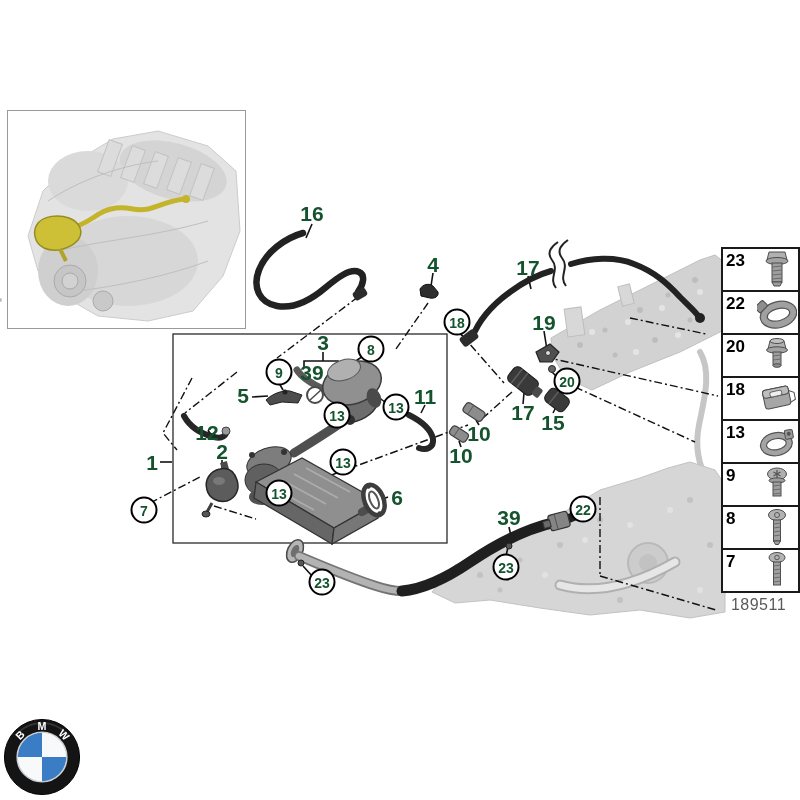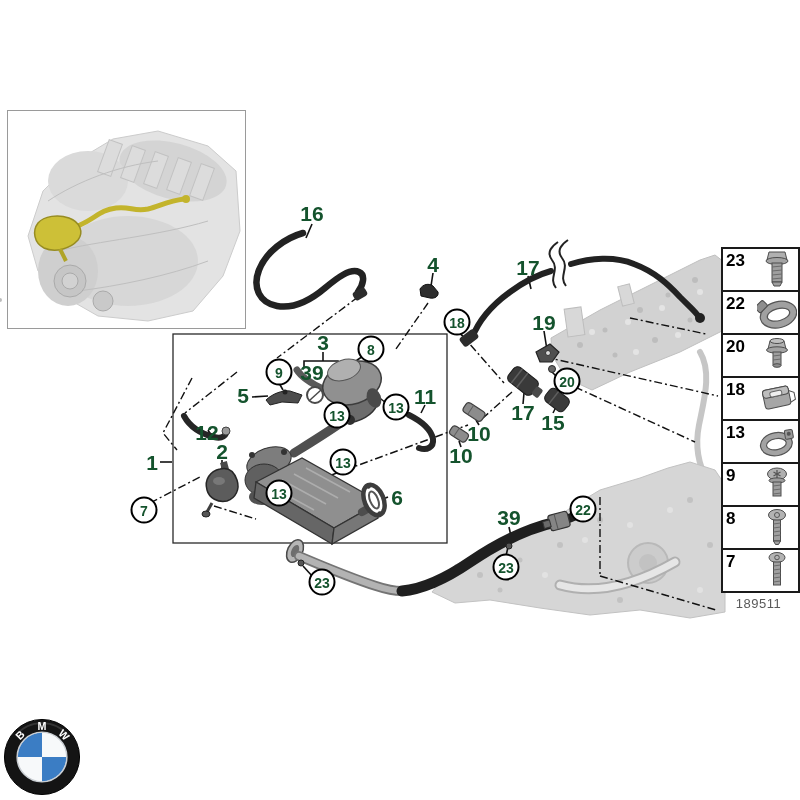--- a/index.html
+++ b/index.html
@@ -12,21 +12,21 @@
   .callout{position:absolute;transform:translate(-50%,-50%);color:#14532d;
            font-weight:bold;font-size:21px;line-height:1;white-space:nowrap;}
   .callout.circled{font-size:14px;width:23px;height:23px;border:2px solid #000;
            border-radius:50%;background:#fff;display:flex;align-items:center;justify-content:center;}
   .parts-col{position:absolute;left:721px;top:247px;width:75px;border:2px solid #1a1a1a;background:#fff;}
   .part-row{position:relative;height:41px;border-bottom:2px solid #1a1a1a;background:#fff;}
   .part-row:last-child{border-bottom:none;}
   .part-row .num{position:absolute;left:3px;top:2px;font-weight:bold;font-size:17px;color:#000;}
   .part-row svg{position:absolute;right:1px;top:1px;}
   .ref-number{position:absolute;left:721px;top:596px;width:75px;text-align:center;
-              color:#5a5a5a;font-size:13px;letter-spacing:.5px;}
+              color:#5a5a5a;font-size:16px;letter-spacing:.5px;}
   .footer-label{position:absolute;right:8px;top:731px;font-size:44px;color:#000;white-space:nowrap;}
   .logo{position:absolute;left:2px;top:716px;width:80px;height:82px;}
 </style>
 </head>
 <body>
 
 <div class="page">
 
   <svg class="diagram-svg" viewBox="0 0 800 800">
 

